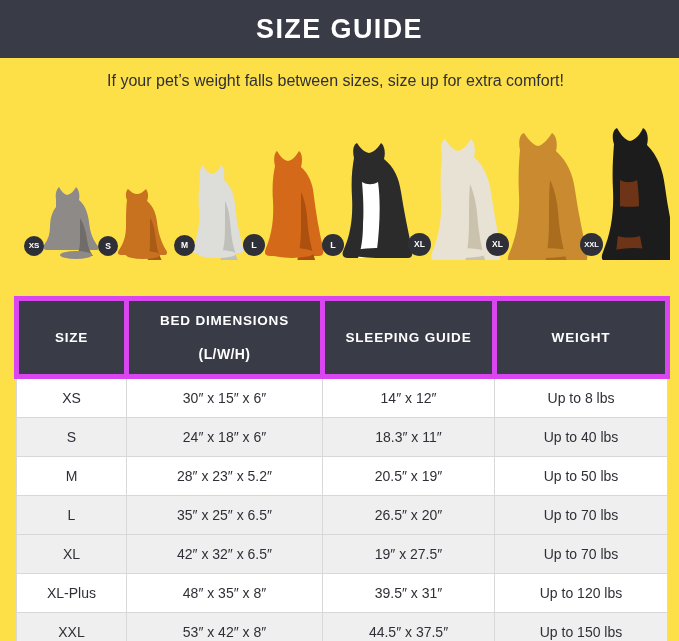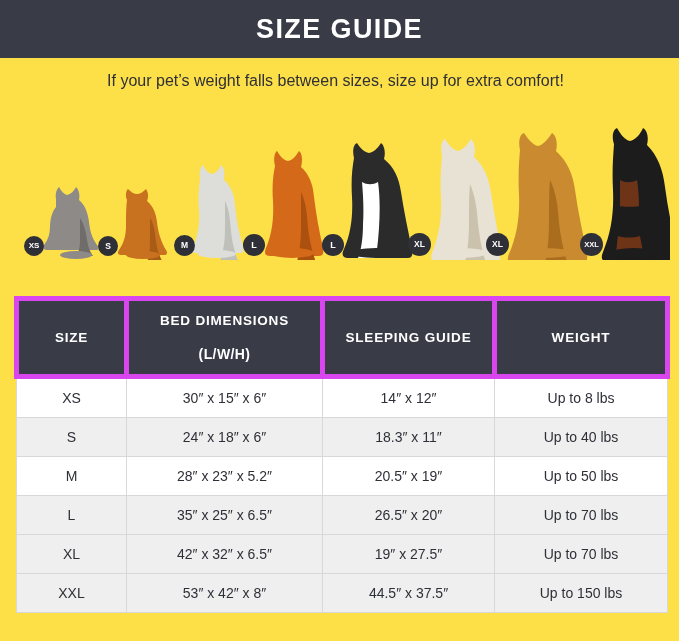--- a/index.html
+++ b/index.html
@@ -259,20 +259,26 @@
         <td>35″ x 25″ x 6.5″</td>
         <td>26.5″ x 20″</td>
         <td>Up to 70 lbs</td>
       </tr>
       <tr class="alt">
         <td>XL</td>
         <td>42″ x 32″ x 6.5″</td>
         <td>19″ x 27.5″</td>
         <td>Up to 70 lbs</td>
       </tr>
+      <tr>
+        <td>XL-Plus</td>
+        <td>48″ x 35″ x 8″</td>
+        <td>39.5″ x 31″</td>
+        <td>Up to 120 lbs</td>
+      </tr>
       <tr class="alt">
         <td>XXL</td>
         <td>53″ x 42″ x 8″</td>
         <td>44.5″ x 37.5″</td>
         <td>Up to 150 lbs</td>
       </tr>
     </tbody>
   </table>
 
 </div>

